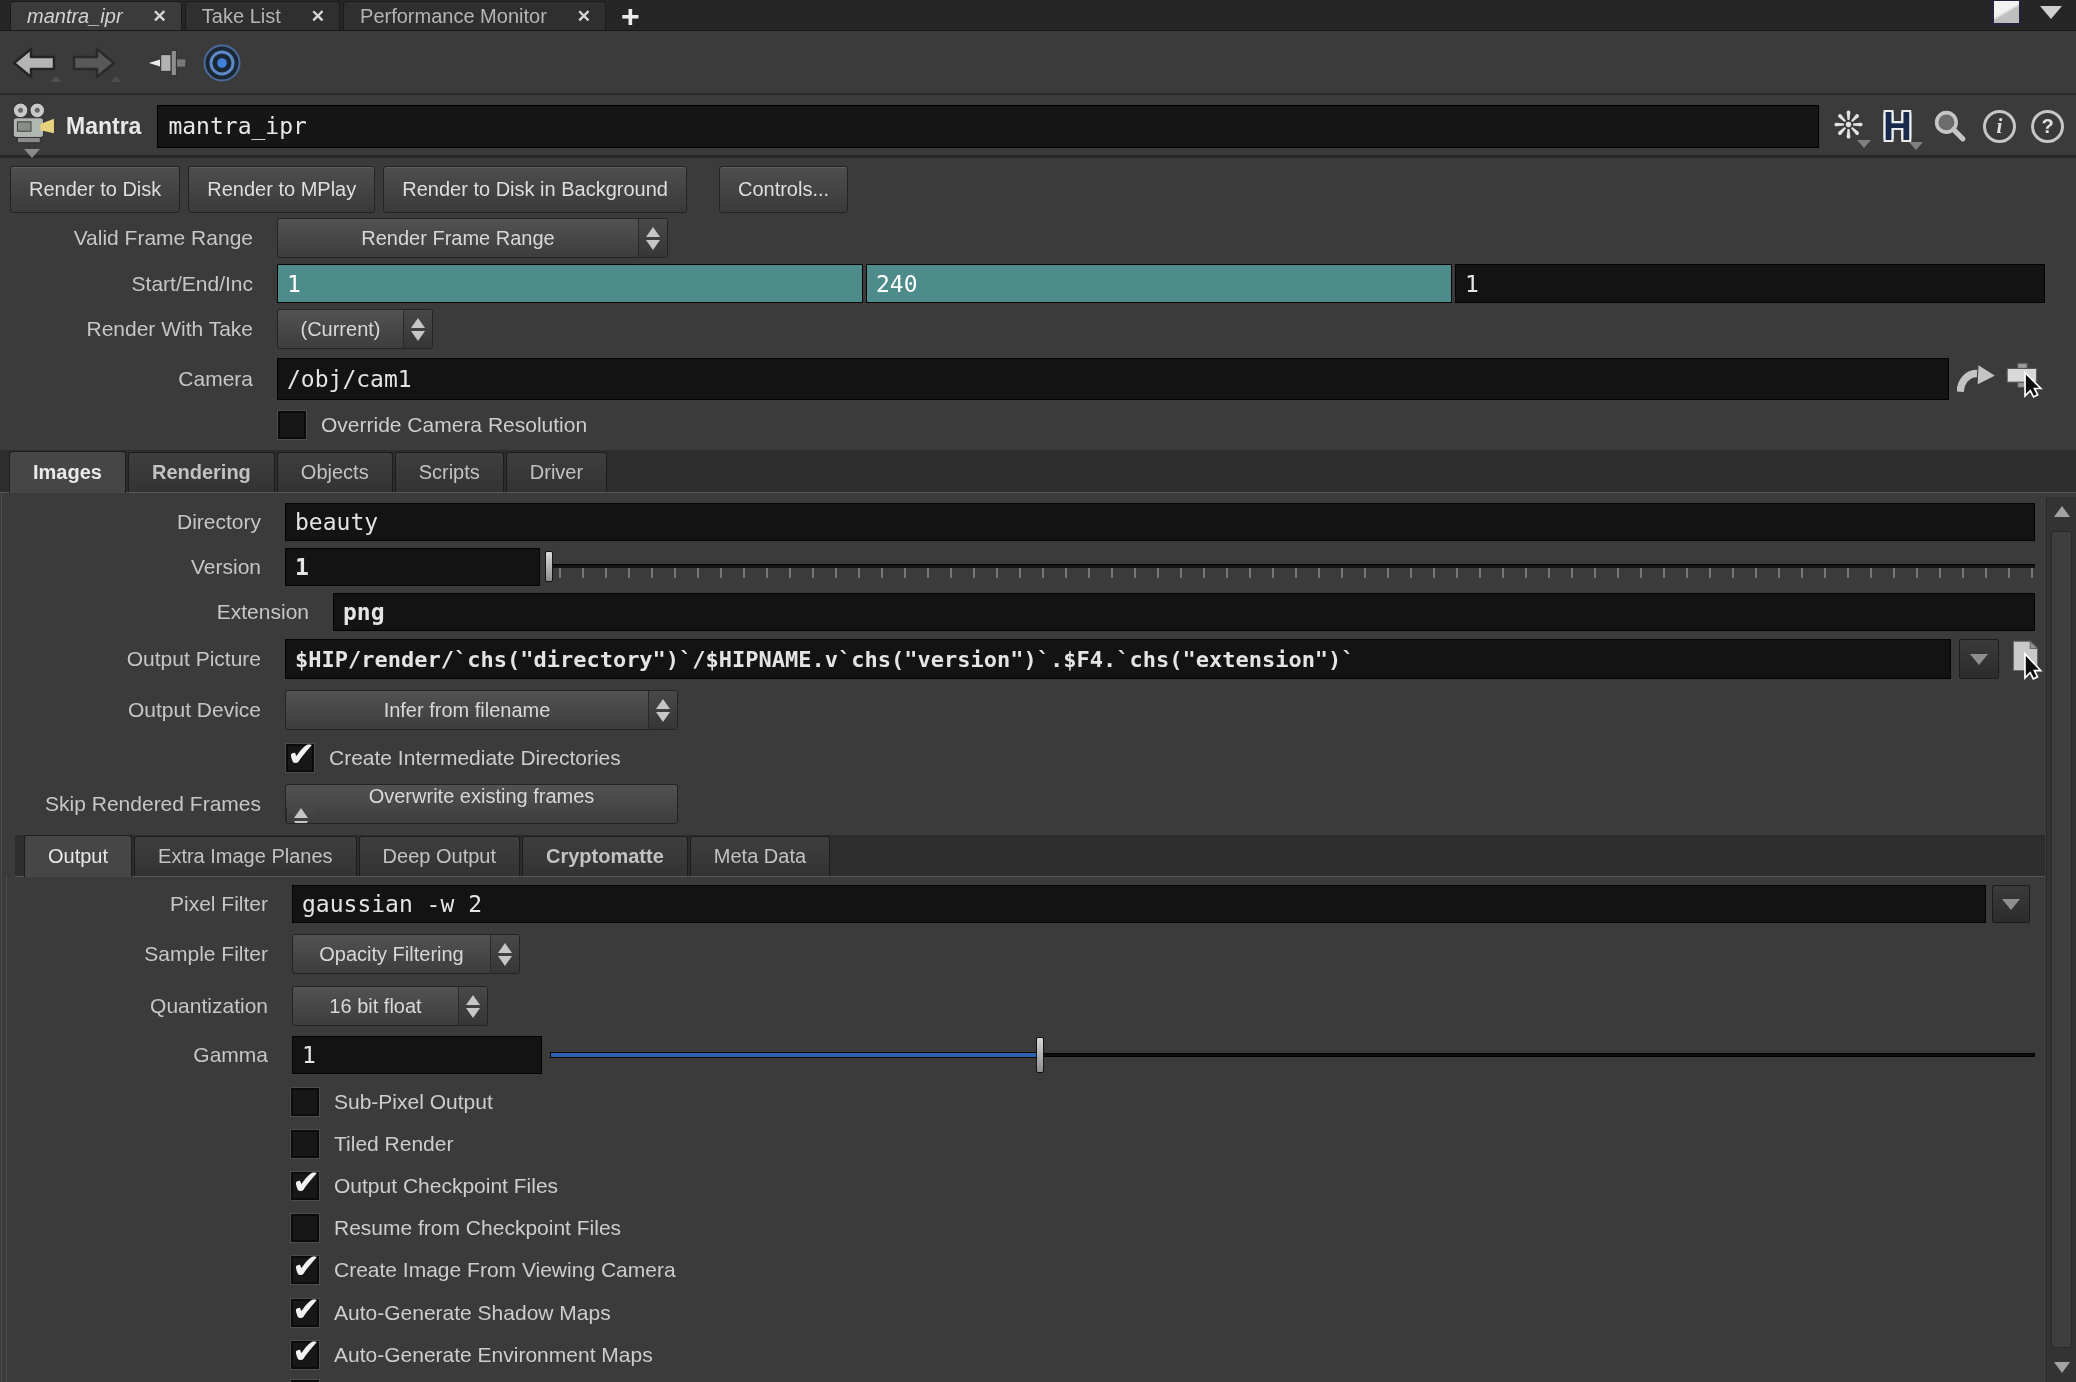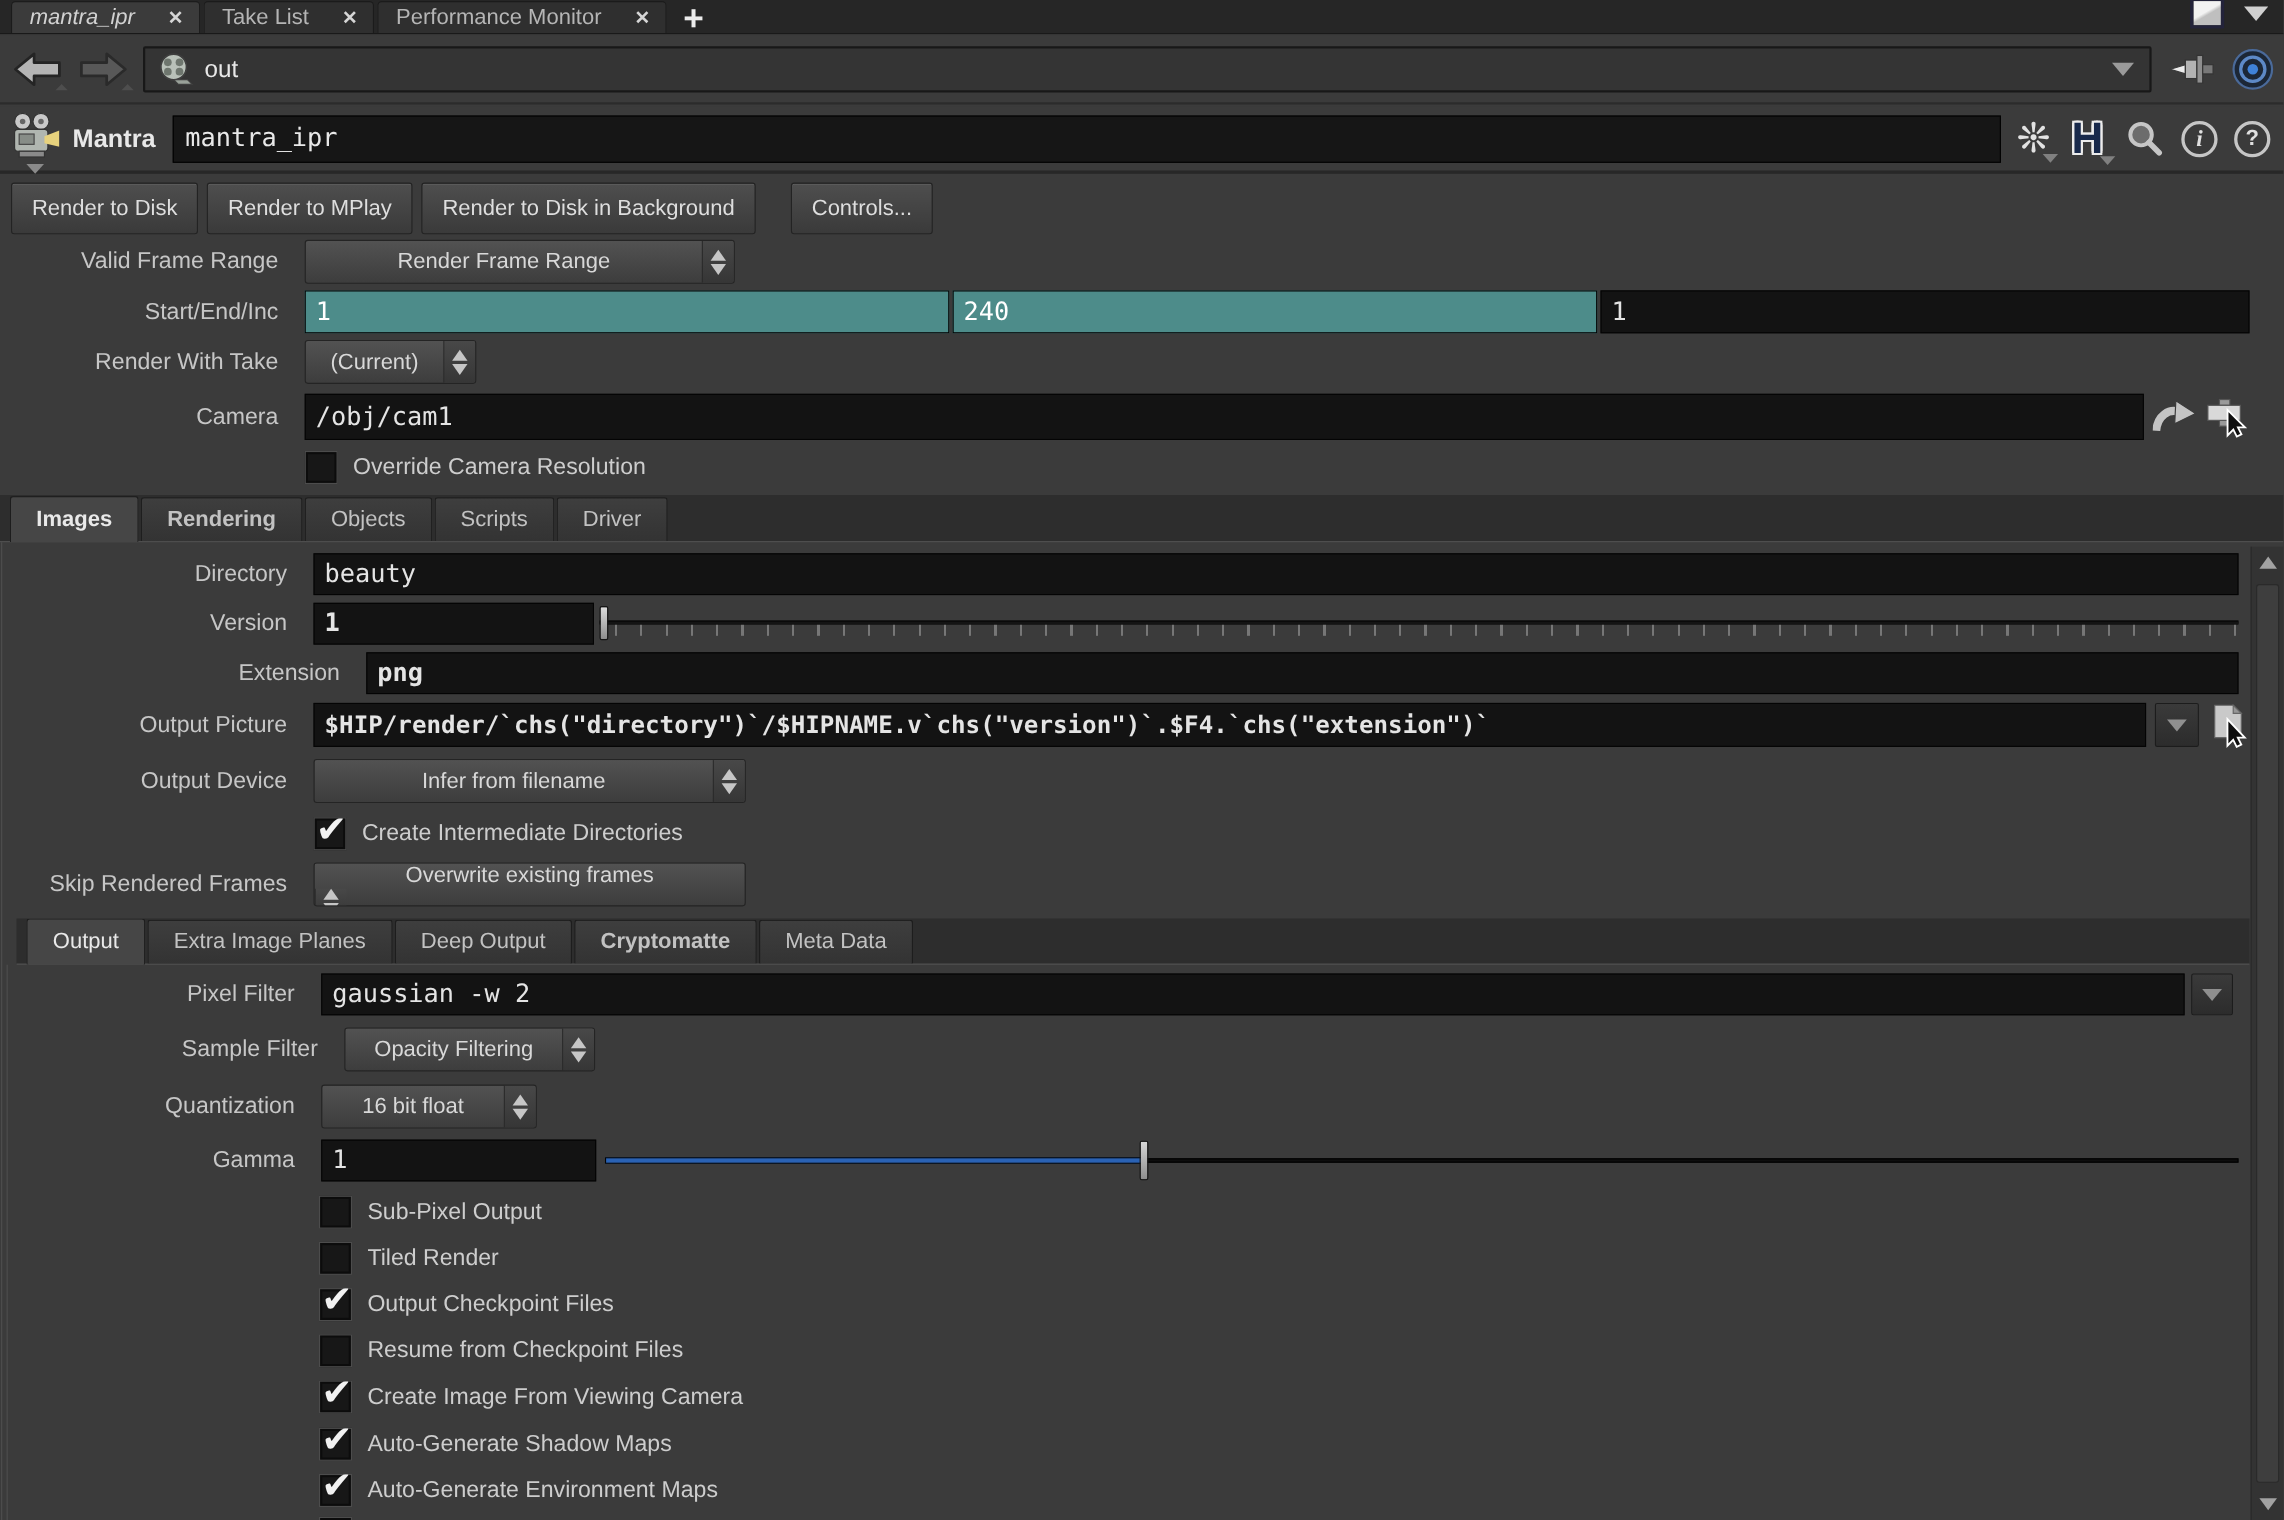--- a/index.html
+++ b/index.html
@@ -152,32 +152,20 @@
       <path d="M21 7 V15 H44 V27 H21 V35 L4 21 Z" fill="#b4b4b4" stroke="#242424" stroke-width="2.5" stroke-linejoin="round"></path>
     </svg>
     <i class="hist-tri"></i>
   </span>
   <span class="navarrow">
     <svg width="48" height="42" viewBox="0 0 48 42">
       <path d="M27 7 V15 H4 V27 H27 V35 L44 21 Z" fill="#585858" stroke="#2a2a2a" stroke-width="2.5" stroke-linejoin="round"></path>
     </svg>
     <i class="hist-tri"></i>
   </span>
-  <div class="pathfield">
-    <svg width="36" height="32" viewBox="0 0 34 30">
-      <circle cx="15" cy="13" r="11" fill="#b9c1b9" stroke="#3e3e3e" stroke-width="1.5"></circle>
-      <circle cx="10" cy="9" r="3.3" fill="#6e766e"></circle>
-        <circle cx="20" cy="9" r="3.3" fill="#6e766e"></circle>
-      <circle cx="10" cy="17" r="3.3" fill="#6e766e"></circle>
-        <circle cx="20" cy="17" r="3.3" fill="#6e766e"></circle>
-      <path d="M15 24 H27 l4 4 H19 Z" fill="#99a199" stroke="#3e3e3e"></path>
-    </svg>
-    <span class="ptext">out</span>
-    <i class="path-chev"></i>
-  </div>
   <div class="nav-icons">
     <svg width="42" height="34" viewBox="0 0 40 32">
       <polygon points="1,16 14,12 14,20" fill="#ececec" stroke="#3a3a3a"></polygon>
       <rect x="14" y="8" width="10" height="16" fill="#b2b2b2" stroke="#333"></rect>
       <rect x="24" y="4" width="5" height="24" fill="#8e8e8e" stroke="#333"></rect>
       <rect x="29" y="12" width="9" height="8" fill="#787878" stroke="#333"></rect>
     </svg>
     <svg width="40" height="40" viewBox="0 0 40 40">
       <circle cx="20" cy="20" r="17.5" fill="#1c2736" stroke="#4a6a9a" stroke-width="2"></circle>
       <circle cx="20" cy="20" r="11" fill="none" stroke="#5d89c6" stroke-width="3"></circle>
@@ -367,21 +355,21 @@
 <div class="vline" style="left:6px;top:877px;bottom:0;"></div>
 
 <div class="prow" style="top:885px;height:38px;right:46px;">
   <label class="plabel w268">Pixel Filter</label>
   <div class="tf" style="flex:1;">gaussian -w 2</div>
   <span class="ddbtn" style="margin-left:6px;">
     <i></i>
   </span>
 </div>
 
-<div class="prow" style="top:934px;height:40px;padding-left:21px;">
+<div class="prow" style="top:934px;height:40px;">
   <label class="plabel w268">Sample Filter</label>
   <div class="dd" style="width:228px;">
     <span class="dd-label">Opacity Filtering</span>
     <span class="spin">
         <i class="up"></i>
         <i class="down"></i>
       </span>
   </div>
 </div>
 

